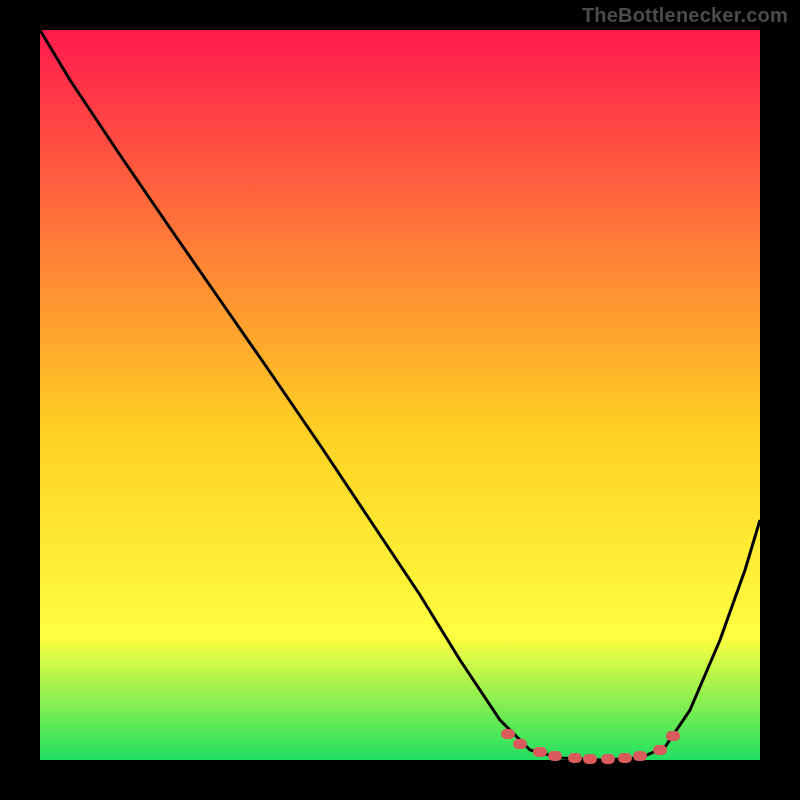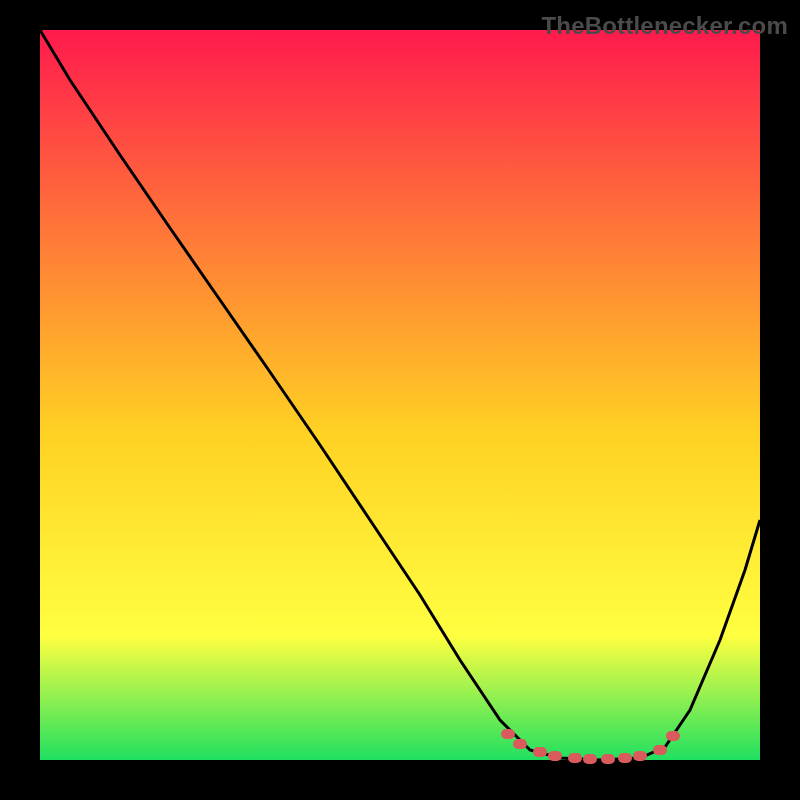--- a/index.html
+++ b/index.html
@@ -14,24 +14,24 @@
   }
   .frame {
     position: absolute;
     top: 0;
     left: 0;
     width: 800px;
     height: 800px;
   }
   .watermark {
     position: absolute;
-    top: 12px;
+    top: 4px;
     right: 12px;
     color: #4b4b4b;
-    font-size: 24px;
+    font-size: 20px;
     font-weight: 600;
     letter-spacing: 0.2px;
   }
   svg { display: block; }
 </style>
 </head>
 <body>
 
 <div class="frame">
   <svg width="800" height="800" viewBox="0 0 800 800">

